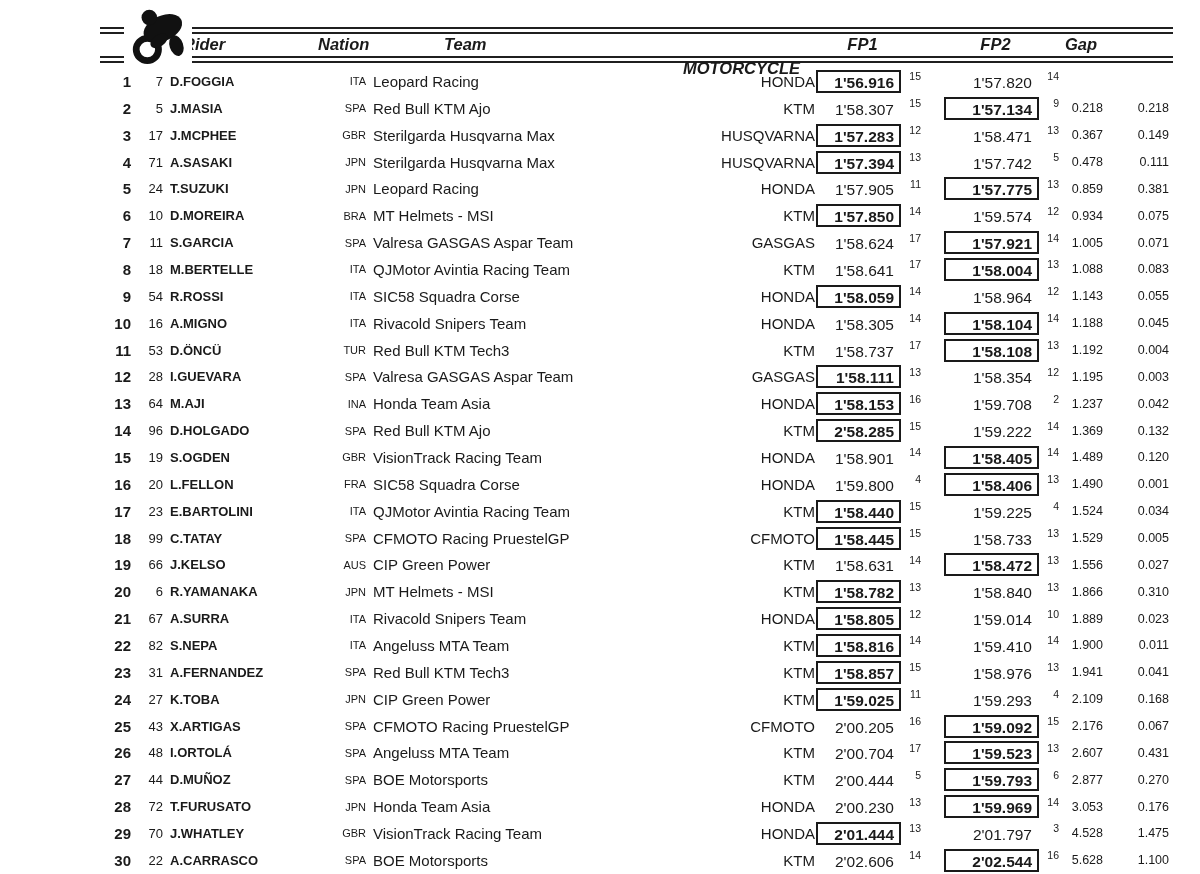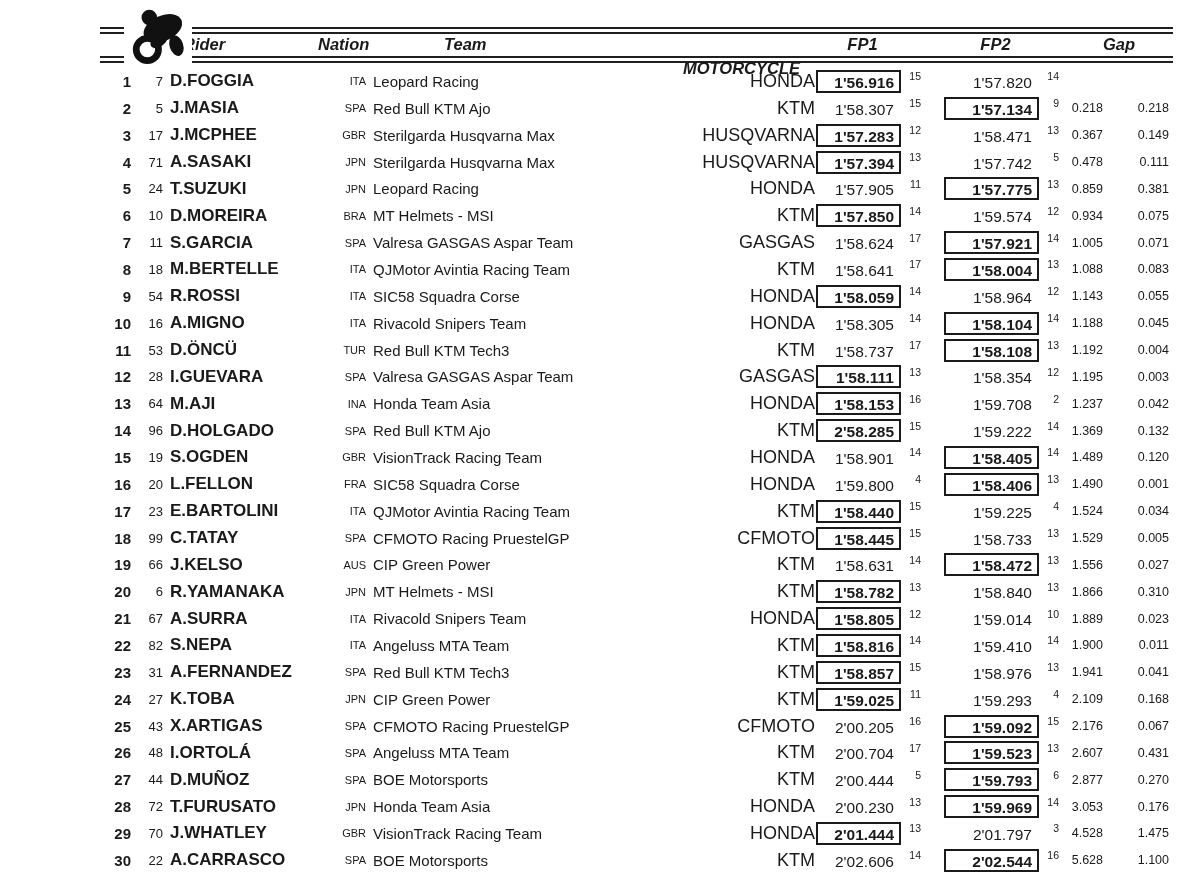--- a/index.html
+++ b/index.html
@@ -13,34 +13,34 @@
   .rule.ta{top:27px;}.rule.tb{top:32px;}
   .rule.ba{top:56px;}.rule.bb{top:61px;}
   .hl{position:absolute;top:33px;height:22px;line-height:22px;
       font-style:italic;font-weight:bold;font-size:16.5px;white-space:nowrap;}
   .h-rider{left:83px;}
   .h-nation{left:218px;}
   .h-team{left:344px;}
   .h-moto{left:553px;width:147px;text-align:right;margin-top:24px;}
   .h-fp1{left:720px;width:85px;text-align:center;}
   .h-fp2{left:848px;width:95px;text-align:center;}
-  .h-gap{left:965px;width:108px;text-align:center;}
+  .h-gap{left:965px;width:108px;}
   .icon-wrap{position:absolute;left:24px;top:1px;width:68px;height:67px;
              background:#ffffff;display:flex;align-items:center;justify-content:center;z-index:2;}
 
   
   .rows{position:absolute;left:0;top:68px;width:1073px;}
   .row{display:flex;align-items:center;height:26.87px;white-space:nowrap;}
   .c{display:block;box-sizing:border-box;}
   .pos{width:31px;text-align:right;font-weight:bold;font-size:15px;}
   .bib{width:32px;text-align:right;font-size:13px;}
-  .name{width:162px;padding-left:7px;font-weight:bold;font-size:17px;overflow:hidden;}
+  .name{width:162px;padding-left:7px;font-weight:bold;font-size:13px;overflow:hidden;}
   .nation{width:41px;text-align:right;font-size:11px;}
   .team{width:289px;padding-left:7px;font-size:15px;overflow:hidden;}
-  .bike{width:160px;text-align:right;font-size:18px;}
+  .bike{width:160px;text-align:right;font-size:15px;}
   .fp1{width:85px;margin-left:1px;}
   .fp2{width:95px;margin-left:21px;}
   .time{display:block;box-sizing:border-box;width:100%;height:23px;line-height:21px;
         border:2px solid transparent;text-align:right;padding-right:5px;font-size:15.5px;}
   .time.best{border-color:#1a1a1a;font-weight:bold;}
   .laps{width:22px;text-align:right;font-size:10.5px;position:relative;top:-5px;padding-right:2px;}
   .gap1{width:42px;text-align:right;font-size:12.5px;}
   .gap2{width:66px;text-align:right;font-size:12.5px;}
 </style>
 </head>

